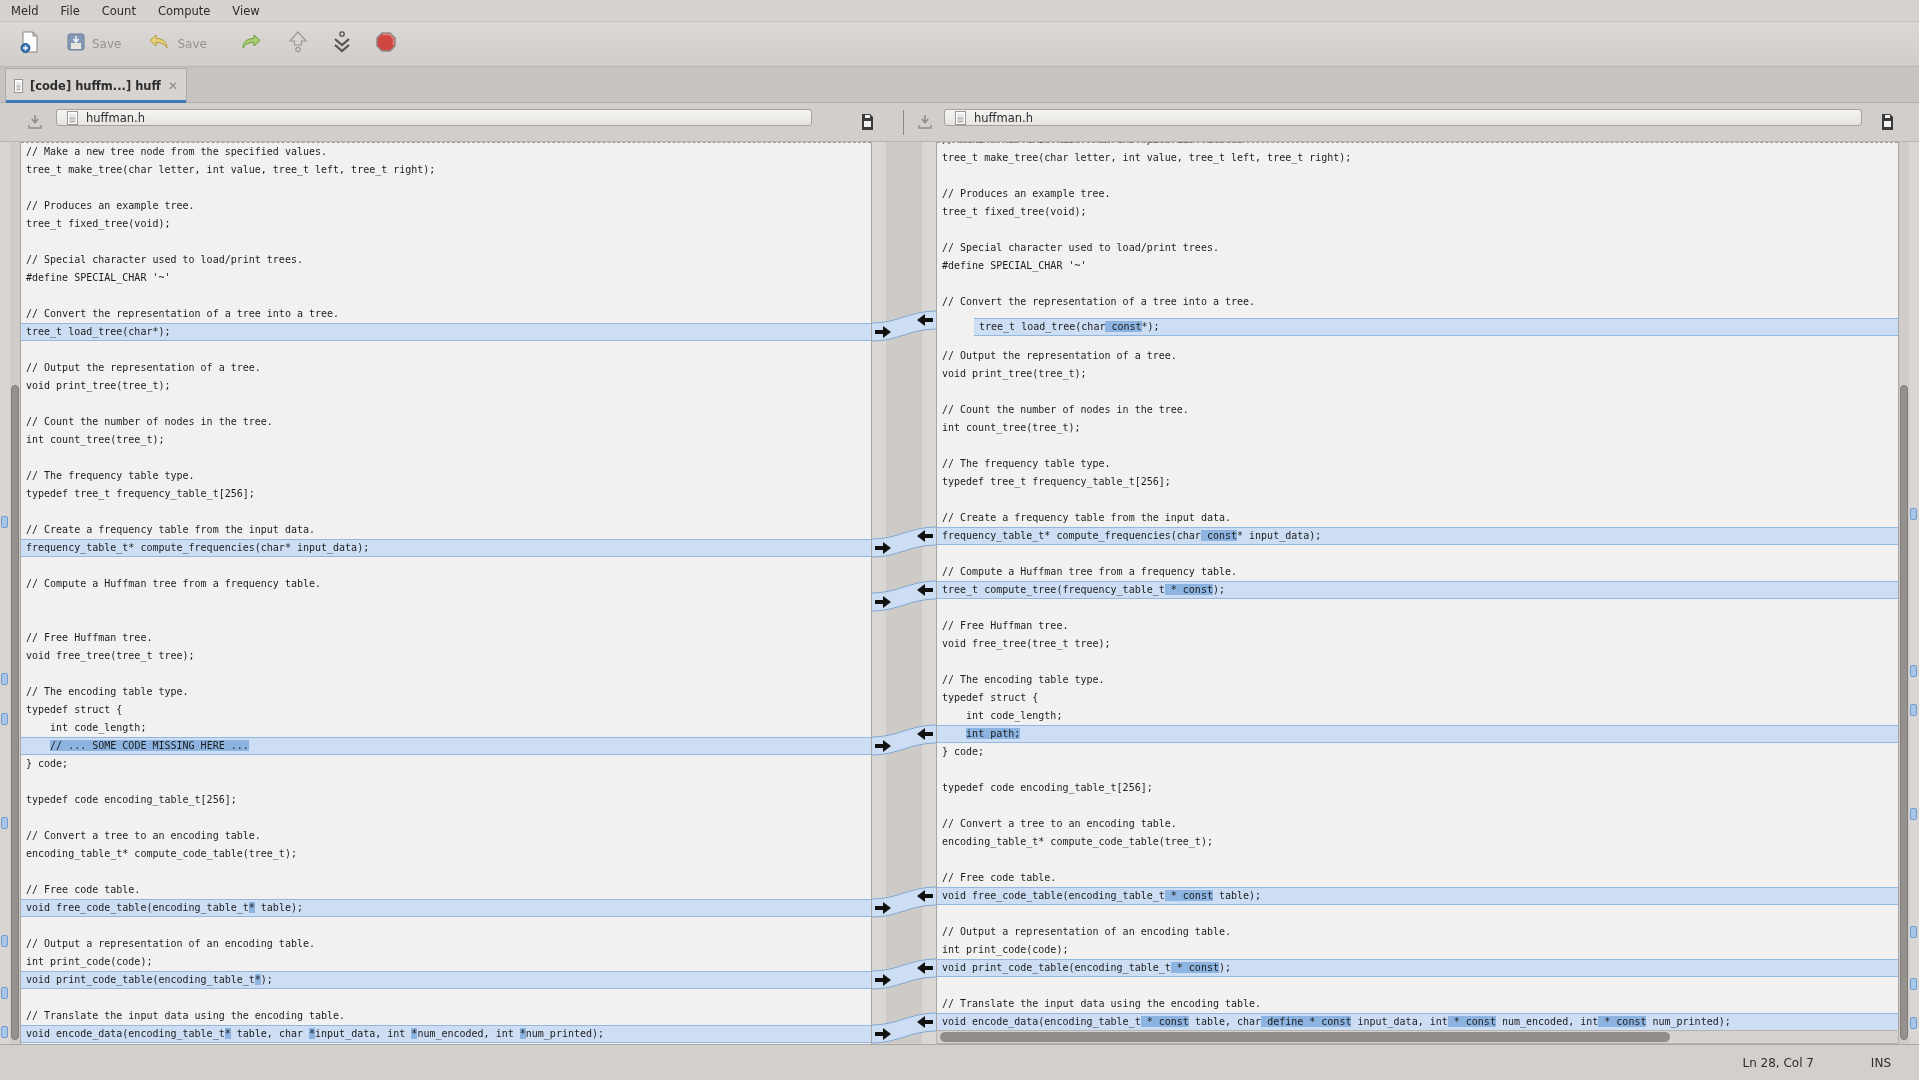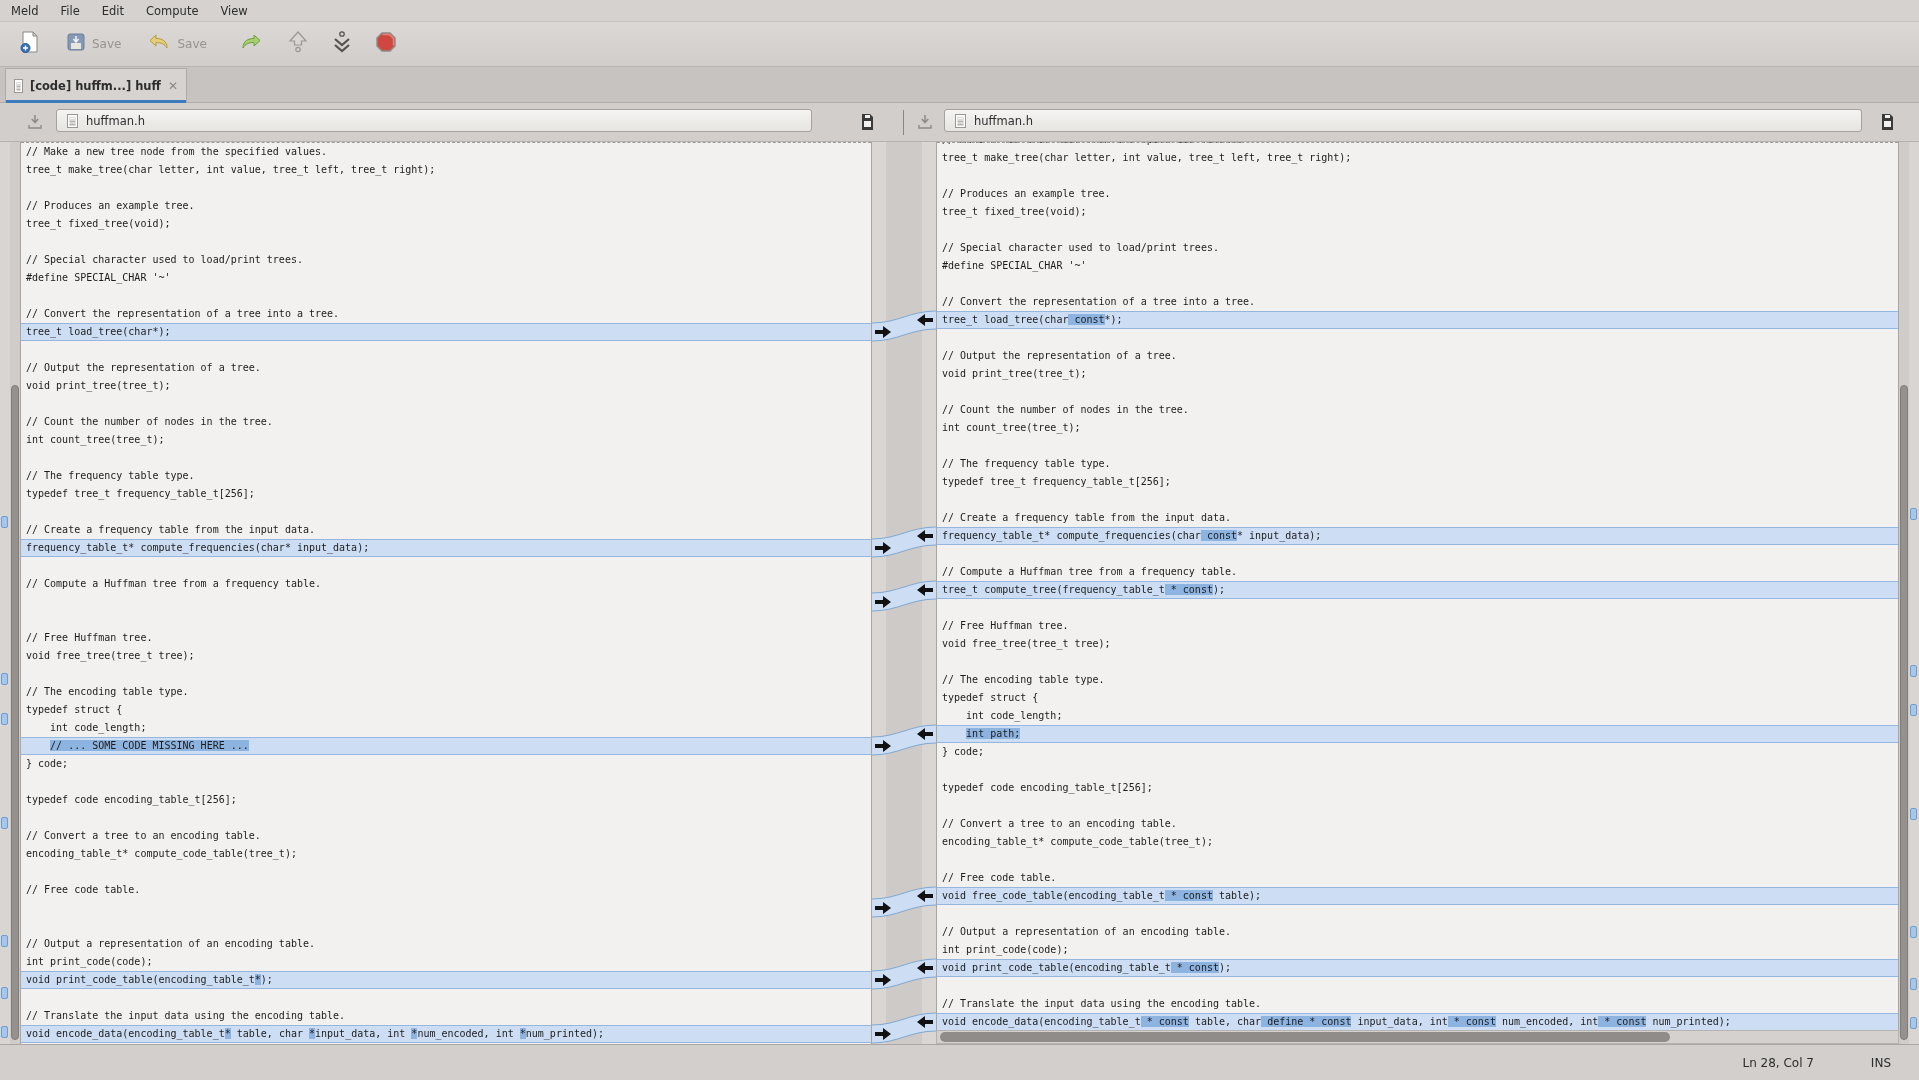--- a/index.html
+++ b/index.html
@@ -26,21 +26,21 @@
     background:#c6c3c0; border-bottom:1px solid #b0adaa; }
   .tab { position:absolute; left:5px; top:1px; width:182px; height:35px;
     background:#d6d3d0; border:1px solid #adaaa7; border-bottom:none;
     display:flex; align-items:center; gap:7px; padding:0 8px; }
   .tab::after { content:""; position:absolute; left:0; right:0; bottom:0; height:3px; background:#3d7bbe; }
   .tab .tlabel { font-size:11.5px; font-weight:bold; white-space:nowrap; overflow:hidden; }
   .tab .tclose { margin-left:auto; color:#8a8784; font-size:12px; line-height:12px; }
   
   .fileheader { position:absolute; top:103px; left:0; right:0; height:39px;
     background:#d1cecb; border-bottom:1px solid #b5b2af; }
-  .fbtn { position:absolute; top:6px; height:23px; border:1px solid #a5a29f; border-radius:3px;
+  .fbtn { position:absolute; top:6px; height:17px; border:1px solid #a5a29f; border-radius:3px;
     background:linear-gradient(#f5f4f2,#e6e4e1); display:flex; align-items:center; gap:8px;
     padding:0 10px; font-size:11.5px; }
   .hdivider { position:absolute; top:7px; width:1px; height:25px; background:#8a8784; }
   
   .diffarea { position:absolute; top:142px; left:0; width:1919px; height:902px; background:#d6d3d0; }
   .chunk-margin { position:absolute; top:0; height:902px; width:10px; background:#d8d5d2; }
   .marker { position:absolute; left:1px; width:7px; height:12px; background:#a8c6e8;
     border:1px solid #6f9dd0; border-radius:2px; }
   .vscroll { position:absolute; top:0; height:902px; width:10px; background:#cfccc9; }
   .vthumb { position:absolute; left:1px; width:8px; background:#94918e; border-radius:4px; border:1px solid #7f7c79; }
@@ -67,21 +67,21 @@
     box-shadow:0 0 0 0.5px #b5b2af, 0 3px 0 0.5px #b5b2af, 0 6px 0 0.5px #b5b2af; }
 </style>
 </head>
 <body>
 
 <div id="app">
 
   <div class="menubar">
     <span class="menu-item">Meld</span>
     <span class="menu-item">File</span>
-    <span class="menu-item">Edit</span>
+    <span class="menu-item">Count</span>
     <span class="menu-item">Compute</span>
     <span class="menu-item">View</span>
   </div>
 
   <div class="toolbar">
     <div class="tbtn">
       <span class="ticon">
         <svg width="20" height="22" viewBox="0 0 20 22">
           <path d="M3 1 h10 l4 4 v16 h-14 z" fill="#fdfdfd" stroke="#8a8784"></path>
           <path d="M13 1 l4 4 h-4 z" fill="#d5d2cf" stroke="#8a8784"></path>
@@ -238,20 +238,21 @@
         <div class="code-line" style="top: 577px;">    int code_length;</div>
         <div class="code-line hl" style="top: 595px;">    <span class="seg">// ... SOME CODE MISSING HERE ...</span></div>
         <div class="code-line" style="top: 613px;">} code;</div>
         <div class="code-line" style="top: 631px;"></div>
         <div class="code-line" style="top: 649px;">typedef code encoding_table_t[256];</div>
         <div class="code-line" style="top: 667px;"></div>
         <div class="code-line" style="top: 685px;">// Convert a tree to an encoding table.</div>
         <div class="code-line" style="top: 703px;">encoding_table_t* compute_code_table(tree_t);</div>
         <div class="code-line" style="top: 721px;"></div>
         <div class="code-line" style="top: 739px;">// Free code table.</div>
+        <div class="code-line hl" style="top: 757px;">void free_code_table(encoding_table_t<span class="seg">*</span> table);</div>
         <div class="code-line" style="top: 775px;"></div>
         <div class="code-line" style="top: 793px;">// Output a representation of an encoding table.</div>
         <div class="code-line" style="top: 811px;">int print_code(code);</div>
         <div class="code-line hl" style="top: 829px;">void print_code_table(encoding_table_t<span class="seg">*</span>);</div>
         <div class="code-line" style="top: 847px;"></div>
         <div class="code-line" style="top: 865px;">// Translate the input data using the encoding table.</div>
         <div class="code-line hl" style="top: 883px;">void encode_data(encoding_table_t<span class="seg">*</span> table, char <span class="seg">*</span>input_data, int <span class="seg">*</span>num_encoded, int <span class="seg">*</span>num_printed);</div>
       </div>
 
     <div class="gutter" id="gutter" style="left:872px;width:64px">
@@ -300,21 +301,21 @@
     <div class="code-line" style="top: -11px;">// Make a new tree node from the specified values.</div>
         <div class="code-line" style="top: 7px;">tree_t make_tree(char letter, int value, tree_t left, tree_t right);</div>
         <div class="code-line" style="top: 25px;"></div>
         <div class="code-line" style="top: 43px;">// Produces an example tree.</div>
         <div class="code-line" style="top: 61px;">tree_t fixed_tree(void);</div>
         <div class="code-line" style="top: 79px;"></div>
         <div class="code-line" style="top: 97px;">// Special character used to load/print trees.</div>
         <div class="code-line" style="top: 115px;">#define SPECIAL_CHAR '~'</div>
         <div class="code-line" style="top: 133px;"></div>
         <div class="code-line" style="top: 151px;">// Convert the representation of a tree into a tree.</div>
-        <div class="code-line hl" style="top: 169px;">tree_t load_tree(char<span class="seg"> const</span>*);</div>
+        <div class="code-line hl" style="top: 176px; margin-left: 37px;">tree_t load_tree(char<span class="seg"> const</span>*);</div>
         <div class="code-line" style="top: 187px;"></div>
         <div class="code-line" style="top: 205px;">// Output the representation of a tree.</div>
         <div class="code-line" style="top: 223px;">void print_tree(tree_t);</div>
         <div class="code-line" style="top: 241px;"></div>
         <div class="code-line" style="top: 259px;">// Count the number of nodes in the tree.</div>
         <div class="code-line" style="top: 277px;">int count_tree(tree_t);</div>
         <div class="code-line" style="top: 295px;"></div>
         <div class="code-line" style="top: 313px;">// The frequency table type.</div>
         <div class="code-line" style="top: 331px;">typedef tree_t frequency_table_t[256];</div>
         <div class="code-line" style="top: 349px;"></div>

